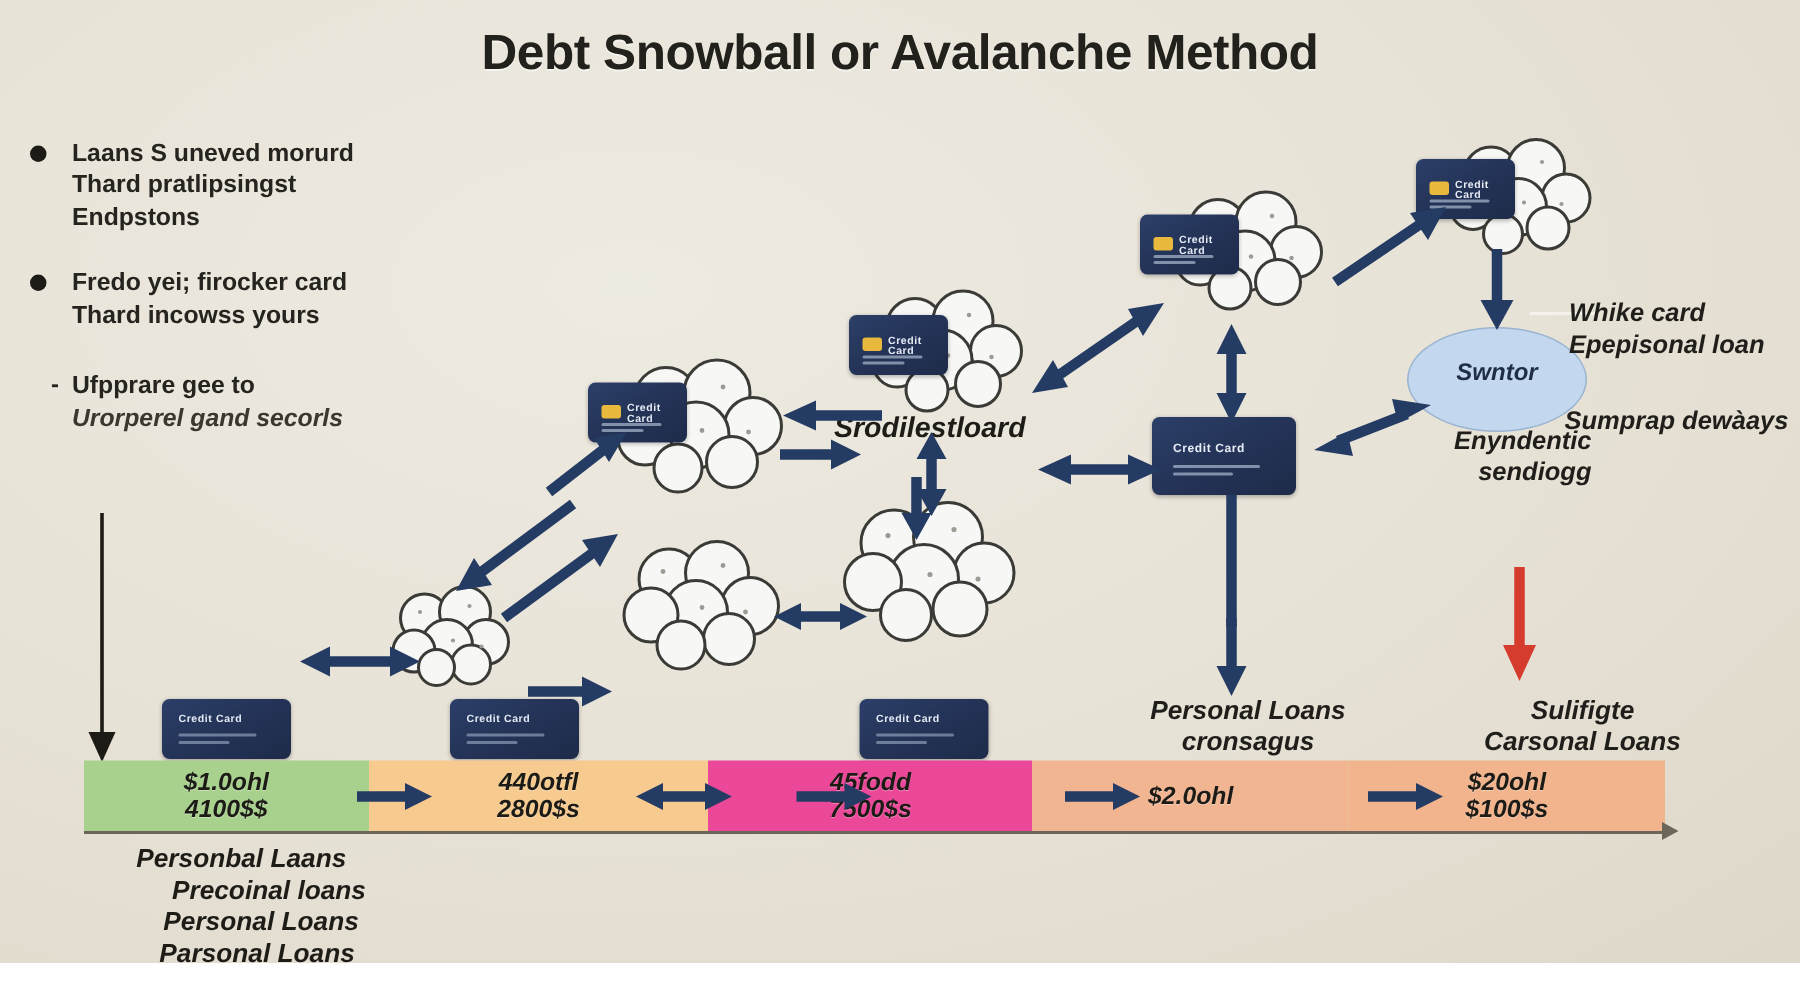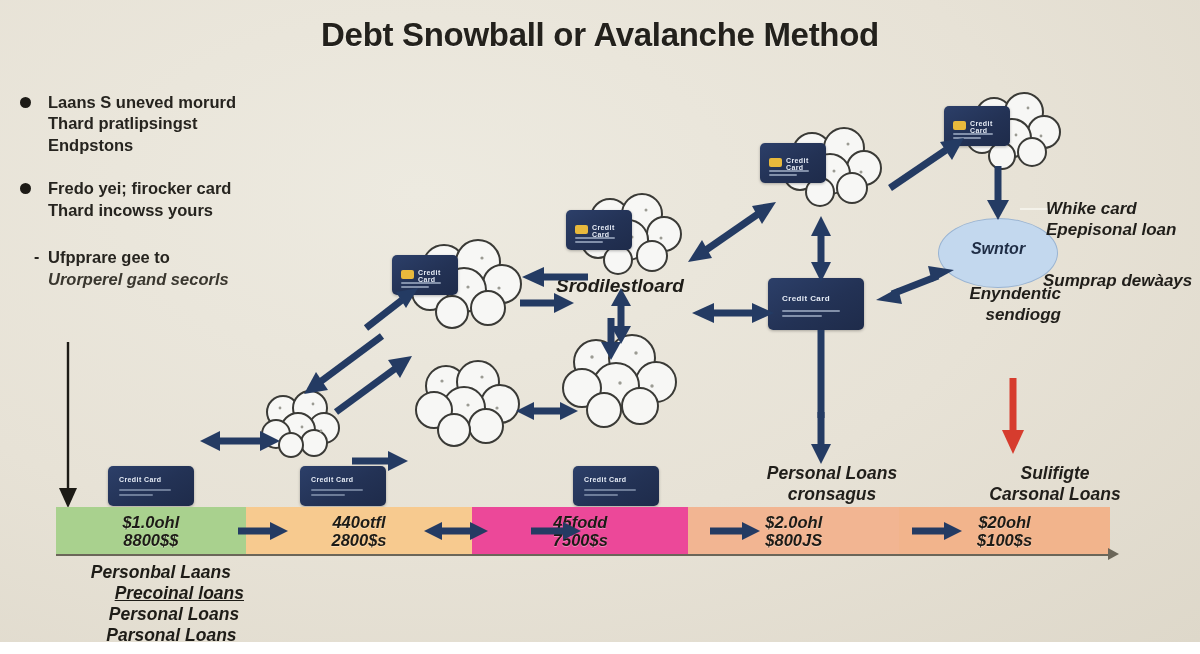--- a/index.html
+++ b/index.html
@@ -507,39 +507,38 @@
   </div>
   <div class="blabel" id="bl-carsonal">
     <div>Sulifigte</div>
     <div>Carsonal Loans</div>
   </div>
 
   <div class="bar" id="bar">
       <div class="seg" style="width: 18%; background: rgb(169, 209, 142);">
         <div class="amt">
           <span>$1.0ohl</span>
-          <span>8800$$</span>
+          <span>4100$$</span>
         </div>
       </div>
       <div class="seg" style="width: 21.5%; background: rgb(247, 202, 143);">
         <div class="amt">
           <span>440otfl</span>
           <span>2800$s</span>
         </div>
       </div>
       <div class="seg" style="width: 20.5%; background: #ec4899;">
         <div class="amt">
           <span>45fodd</span>
           <span>7500$s</span>
         </div>
       </div>
       <div class="seg" style="width: 20%; background: rgb(242, 181, 146);">
         <div class="amt">
           <span>$2.0ohl</span>
-          <span>$800JS</span>
         </div>
       </div>
       <div class="seg" style="width: 20%; background: rgb(242, 180, 140);">
         <div class="amt">
           <span>$20ohl</span>
           <span>$100$s</span>
         </div>
       </div>
     </div>
 
@@ -573,20 +572,20 @@
       <line x1="0" y1="12" x2="34" y2="12" stroke="#243b63" stroke-width="7"></line>
       <polygon points="50,12 32,3 32,21" fill="#243b63"></polygon>
     </svg>
   </div>
 
   <div class="baseline"></div>
   <div class="baseline-arrow"></div>
 
   <div class="seglabels" id="seglabels">
       <div style="width: 18%;">Personbal Laans</div>
-      <div style="width: 21.5%; text-decoration: underline;">Precoinal loans</div>
+      <div style="width: 21.5%;">Precoinal loans</div>
       <div style="width: 20.5%;">Personal Loans</div>
       <div style="width: 20%;">Parsonal Loans</div>
       <div style="width: 20%;">Personal Loans</div>
     </div>
 
 
 </div>
 
 </body></html>

